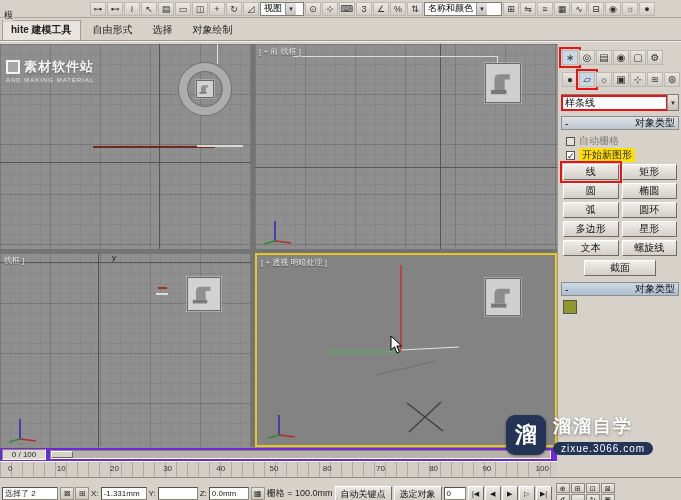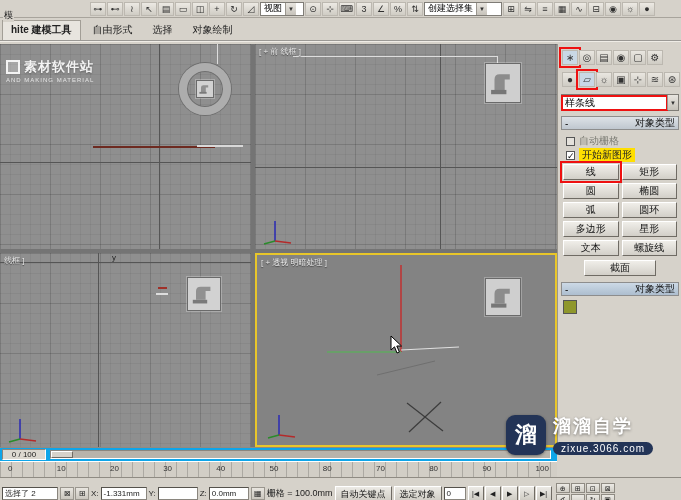--- a/index.html
+++ b/index.html
@@ -52,21 +52,21 @@
   .cb{width:9px;height:9px;background:#fff;border:1px solid #555;font-size:9px;line-height:8px;text-align:center;color:#111}
   .hl-yellow{background:var(--highlight,#fd0);padding:0 3px}
   .ot-grid{position:absolute;left:5px;width:114px;display:grid;grid-template-columns:1fr 1fr;gap:3px 3px}
   .ot-btn{height:16px;font-size:10px;line-height:14px;text-align:center;color:#111;
     background:linear-gradient(#f0eee9,#d2cfc8);border:1px solid;border-color:#fff #6f6b64 #6f6b64 #fff}
   .ot-grid .ot-btn:nth-of-type(1){outline:2px solid var(--annotation,#e11);outline-offset:1px}
   .ot-grid .ot-btn:last-of-type{grid-column:1/3;width:64%;justify-self:center;margin-top:1px}
   .inset{background:#fff;border:1px solid #8a867e;border-top-color:#55524c;border-left-color:#55524c}
 
   
-  .timebar{position:absolute;left:0;top:447px;width:557px;height:14px;background:#0ea5e9;border-top:1px solid #8f8b83;display:flex;align-items:center;padding:0 2px}
+  .timebar{position:absolute;left:0;top:447px;width:557px;height:14px;background:#6d28d9;border-top:1px solid #8f8b83;display:flex;align-items:center;padding:0 2px}
   .framebox{width:44px;height:11px;font-size:8px;text-align:center;line-height:10px;color:#222;background:#dcd8d0;border:1px solid #8a867e;border-bottom-color:#fff;border-right-color:#fff}
   .slider-track{flex:1;height:9px;margin:0 4px;background:#b7b3ab;border:1px solid #8a867e;border-bottom-color:#fff;border-right-color:#fff;position:relative}
   .slider-handle{position:absolute;left:0;top:0;width:22px;height:7px;background:#d6d2ca;border:1px solid;border-color:#fff #6f6b64 #6f6b64 #fff}
   .ruler{position:absolute;left:0;top:461px;width:557px;height:16px;background:#d2cec6;border-top:1px solid #fff;display:flex;justify-content:space-between;padding:2px 8px 0;background-image:repeating-linear-gradient(90deg,rgba(0,0,0,.18) 0 1px,transparent 1px 11px)}
   .tick{font-size:8px;color:#333}
 
   
   .statusbar{position:absolute;left:0;top:477px;width:681px;height:32px;background:#d6d2ca;border-top:1px solid #8f8b83;display:flex;align-items:center;gap:2px;padding:0 2px;font-size:8px;color:#222}
   .field{background:#fff;border:1px solid #8a867e;border-top-color:#55524c;border-left-color:#55524c;height:13px;font-size:8px;padding:0 2px;display:flex;align-items:center}
   .sb-btn{height:16px;font-size:9px;padding:0 5px;line-height:14px;color:#111;background:linear-gradient(#eceae5,#cfccc4);border:1px solid;border-color:#fff #6f6b64 #6f6b64 #fff;white-space:nowrap}
@@ -117,21 +117,21 @@
 
     <span class="tb-icon">⊙</span>
         <span class="tb-icon">⊹</span>
         <span class="tb-icon">⌨</span>
         <span class="tb-icon">3</span>
         <span class="tb-icon">∠</span>
         <span class="tb-icon">%</span>
         <span class="tb-icon">⇅</span>
       </div>
     <div class="tb-combo" style="width:78px">
-      <span class="ct">创建选择集</span>
+      <span class="ct">名称和颜色</span>
       <span class="combo-arrow">▼</span>
     </div>
     <div style="display:flex;gap:1px">
 
     <span class="tb-icon">⊞</span>
         <span class="tb-icon">⇋</span>
         <span class="tb-icon">≡</span>
         <span class="tb-icon">▦</span>
         <span class="tb-icon">∿</span>
         <span class="tb-icon">⊟</span>

